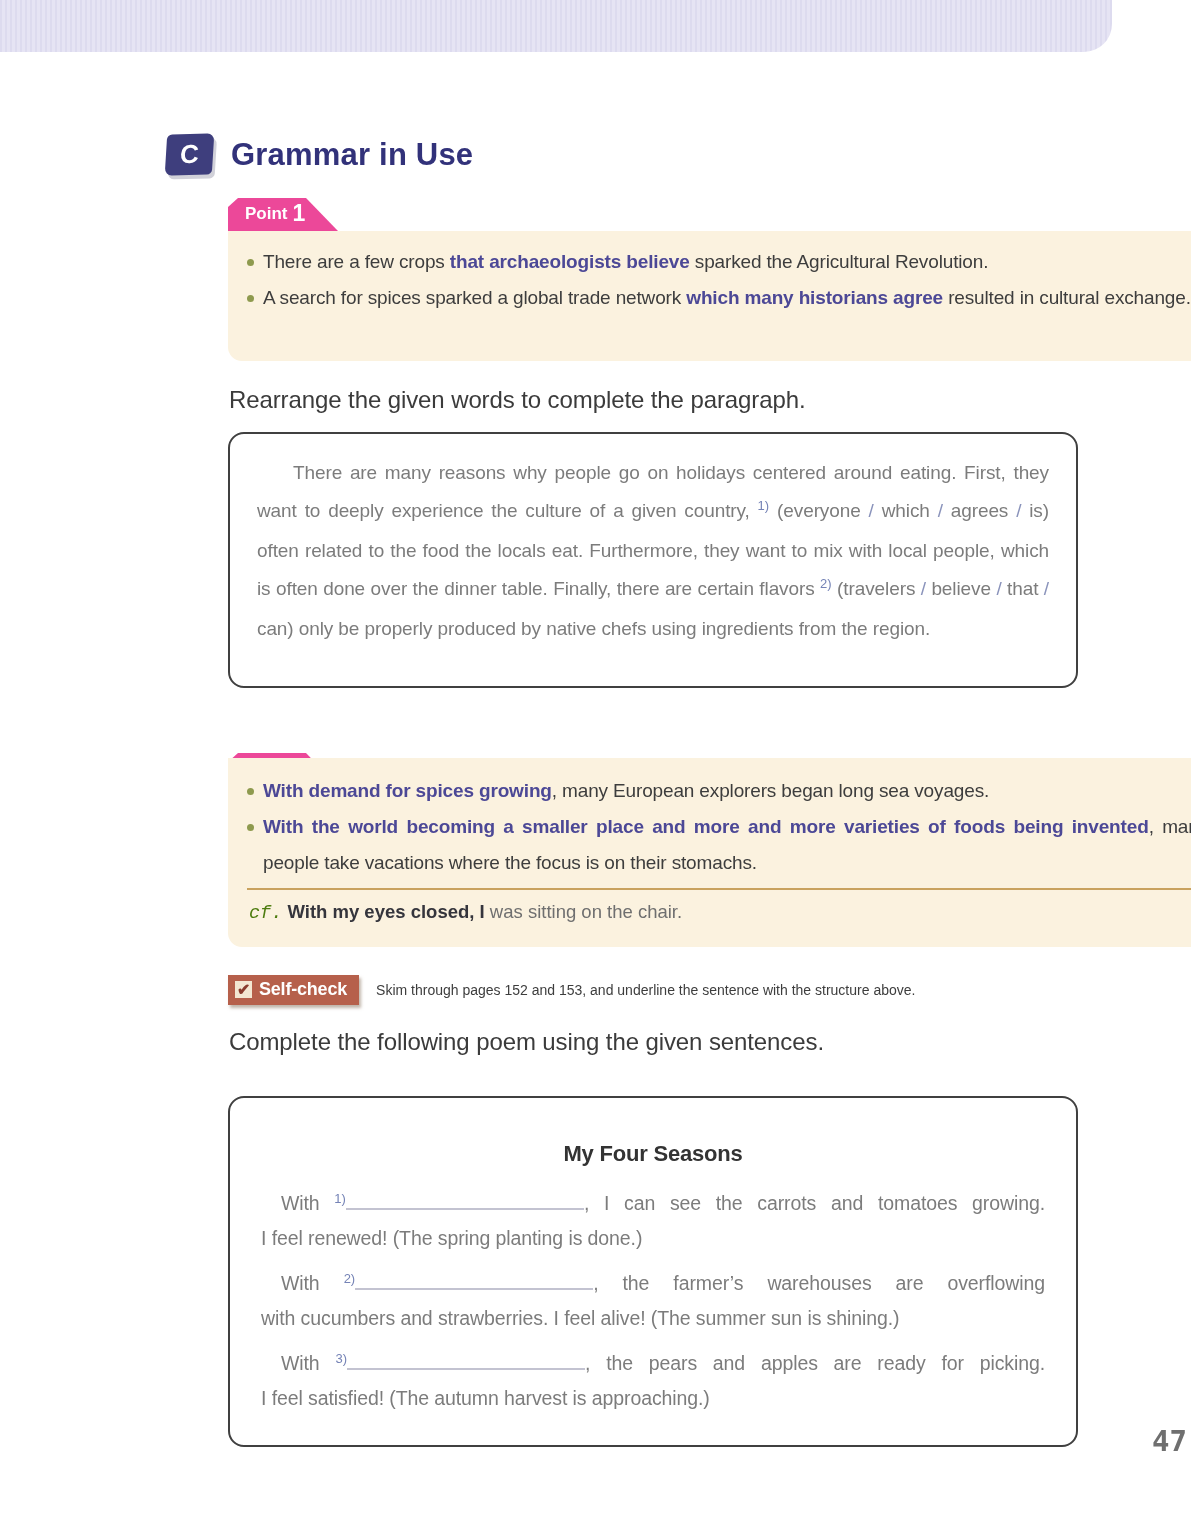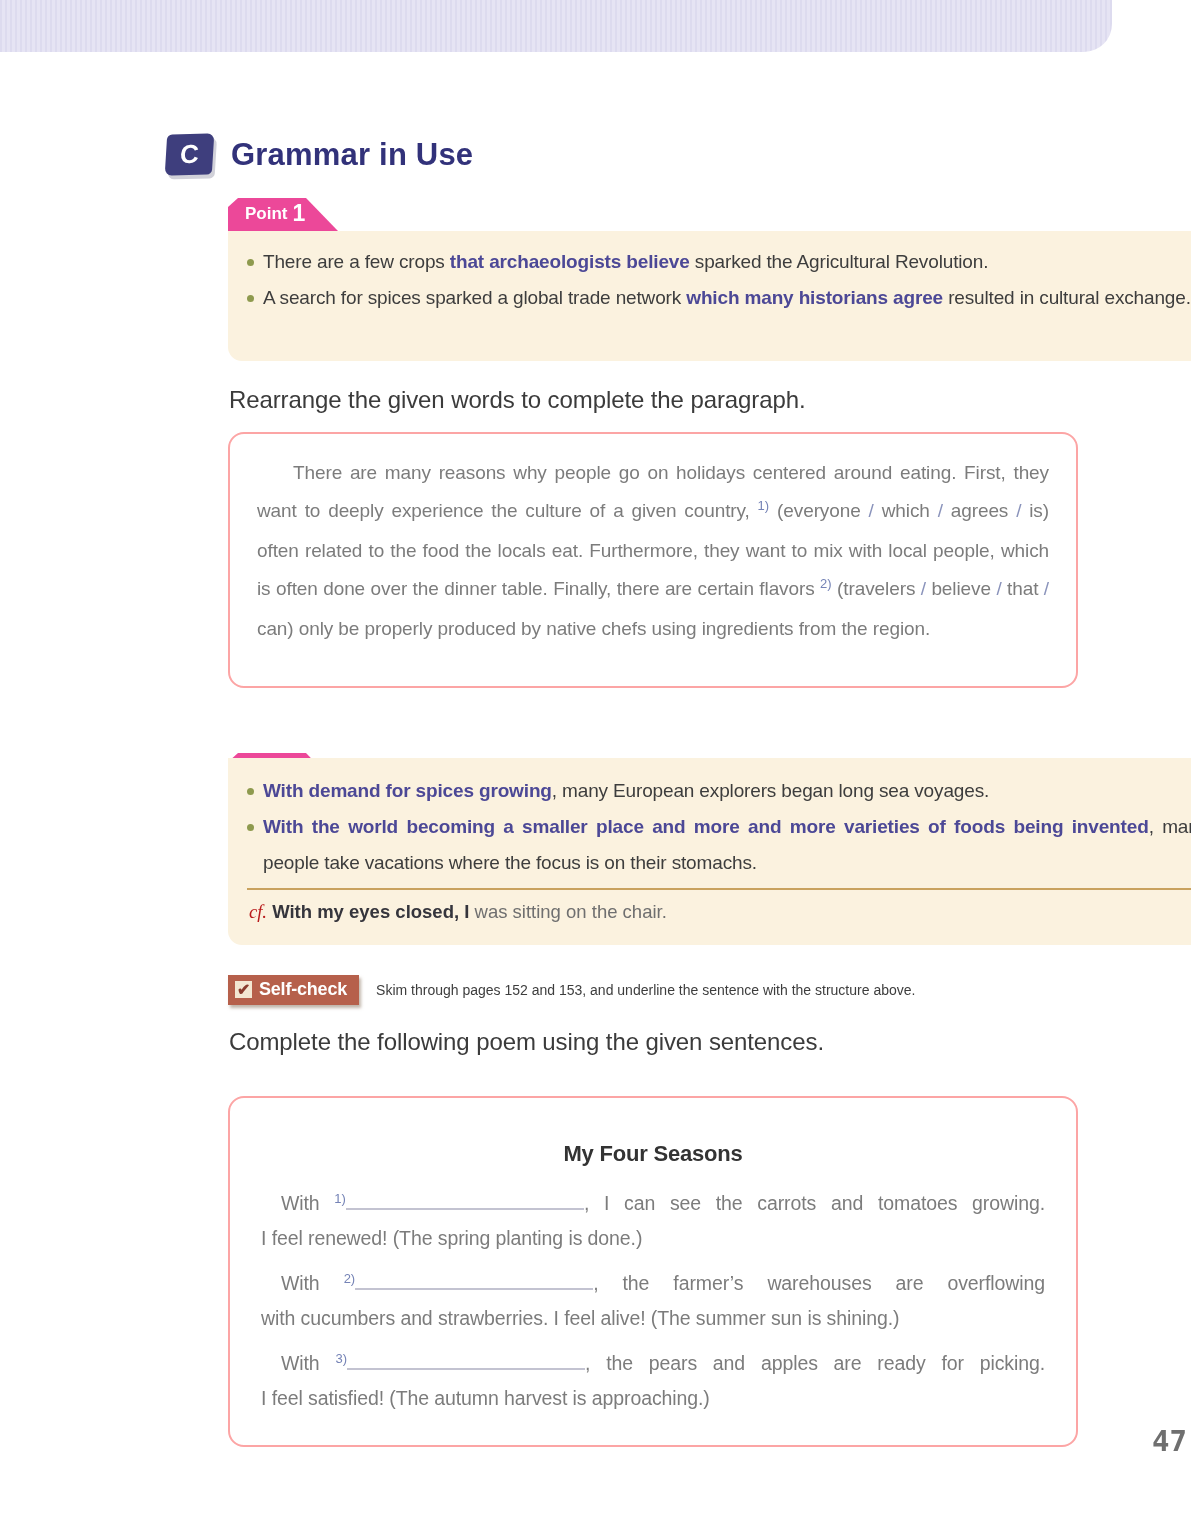--- a/index.html
+++ b/index.html
@@ -67,37 +67,37 @@
     background: #8e9a4e; margin: 15px 9px 0 1px;
   }
   .bullet-text {
     margin: 0; font-size: 19px; line-height: 36px; color: #3d3d3d;
     letter-spacing: -0.15px; text-align: justify;
   }
   .hl { color: #4c4896; font-weight: bold; }
 
   .divider { border: none; border-top: 2px solid #c9a25e; margin: 7px 1px 0 1px; }
   .cf-line { margin: 9px 0 0 3px; font-size: 18.5px; line-height: 26px; }
-  .cf-it { font-style: italic; color: #b91c1c; font-family: Liberation Serif, serif; }
+  .cf-it { font-style: italic; color: #4d7c0f; font-family: Liberation Mono, monospace; }
   .cf-b { font-weight: bold; color: #35353c; }
   .cf-n { color: #6f6f6f; }
 
   
   .instruction {
     position: absolute; left: 229px; margin: 0;
     font-size: 24px; color: #3b3b3b; letter-spacing: -0.1px;
   }
   #instr1 { top: 386px; }
   #instr2 { top: 1028px; }
 
   
   .white-box {
     position: absolute; left: 228px; width: 850px;
     background: #ffffff;
-    border: 2px solid #fca5a5;
+    border: 2px solid #404040;
     border-radius: 16px;
   }
   #para-box { top: 432px; min-height: 256px; padding: 20px 27px 18px 27px; }
   .exercise-para {
     margin: 0; font-size: 19px; line-height: 38px; color: #7c7c7c;
     text-align: justify; text-indent: 36px; letter-spacing: -0.1px;
   }
   .supnum {
     color: #7583b6; font-size: 13px; font-weight: normal;
     position: relative; top: -7px; letter-spacing: 0;

